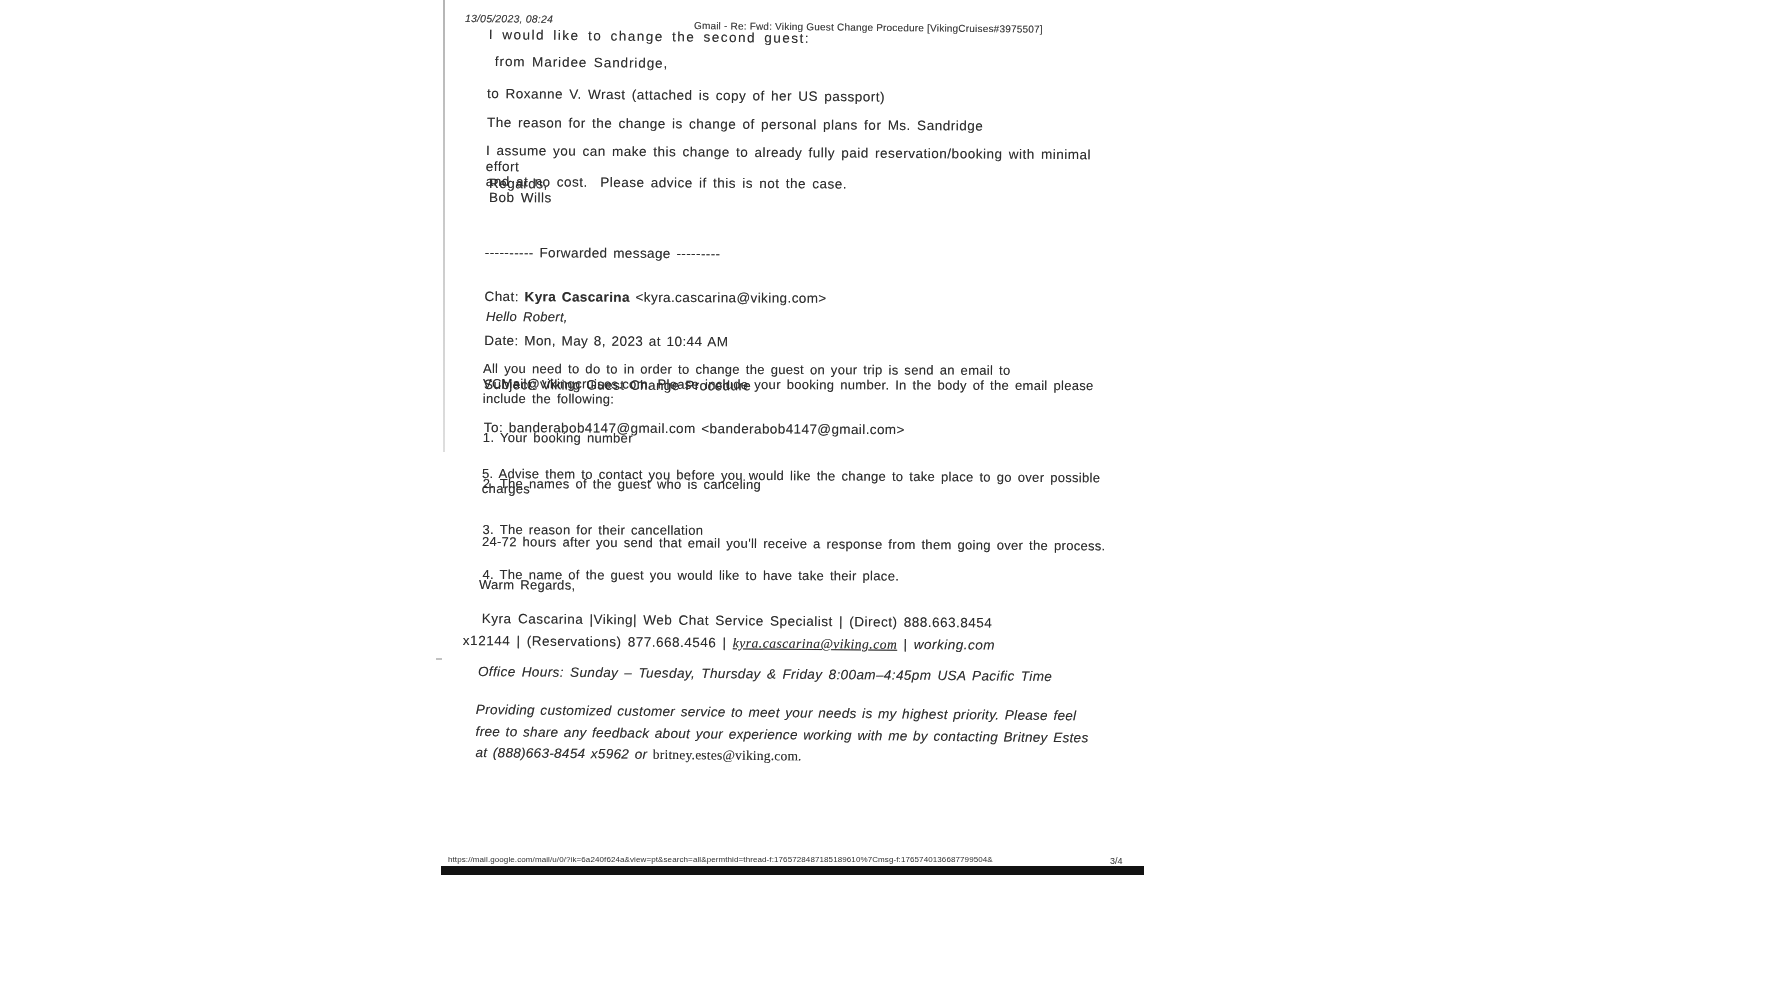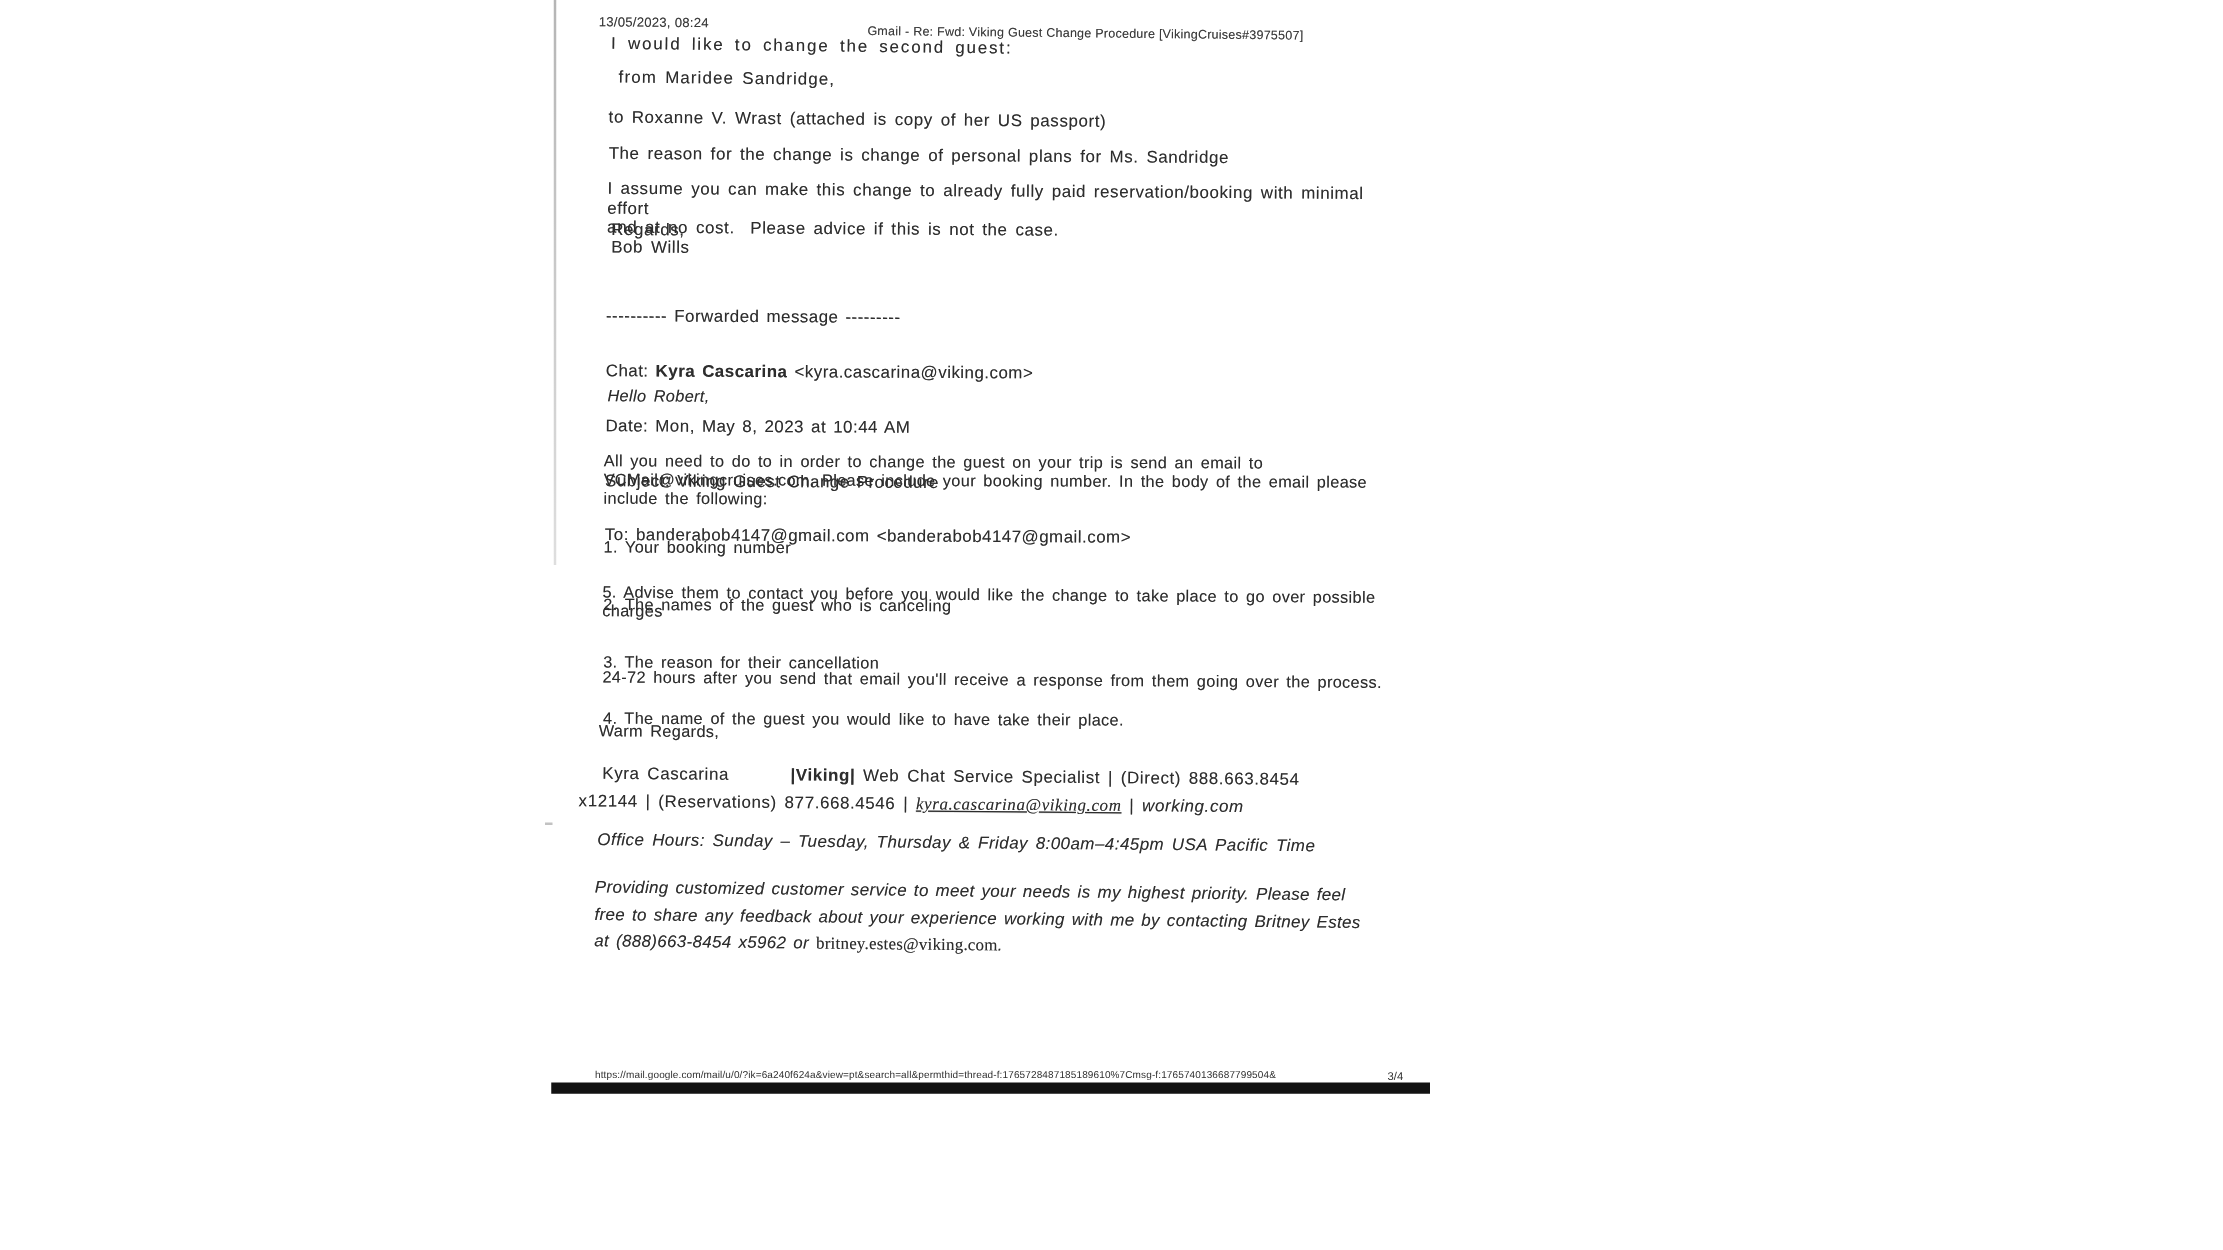--- a/index.html
+++ b/index.html
@@ -19,21 +19,21 @@
   .hdr { font-size:10.5px; color:#3a3a3a; letter-spacing:0.2px; }
   .hdr-title { font-size:10px; }
 
   .bob { font-size:13.5px; letter-spacing:0.5px; word-spacing:2px; line-height:15.5px; }
   .p1 { letter-spacing:1.5px; word-spacing:3px; }
   .fwd { font-size:13.5px; letter-spacing:0.4px; word-spacing:1.5px; line-height:14.6px; }
   .kyra { font-size:13px; letter-spacing:0.3px; word-spacing:2px; line-height:15.2px; }
   .list-item { display:block; }
   .sig { font-size:13.5px; letter-spacing:0.5px; word-spacing:2px; line-height:22px; }
   .ital { font-style:italic; }
-  .sig-brand { font-weight:bold;margin-left:43px; }
+  .sig-brand { font-weight:normal; }
   .from-name { font-weight:bold; }
   .email-link { font-family:"Liberation Serif", serif; font-style:italic; text-decoration:underline; color:#2d2d2d; }
   .serif-mail { font-family:"Liberation Serif", serif; font-style:normal; letter-spacing:0.2px; }
   .office { font-size:13.5px; letter-spacing:0.4px; word-spacing:2px; }
   .feedback { font-size:13.5px; letter-spacing:0.3px; word-spacing:1.5px; line-height:21.5px; }
   .footer-url { font-size:8px; color:#2f2f2f; letter-spacing:0.1px; text-decoration:none; }
   .footer-page { font-size:9px; color:#2f2f2f;margin-left:28px; }
 
   .r02 { transform:rotate(0.2deg); }
   .r03 { transform:rotate(0.3deg); }
@@ -42,21 +42,21 @@
   .r06 { transform:rotate(0.6deg); }
   .r07 { transform:rotate(0.7deg); }
 </style>
 </head>
 <body>
 
 <div class="scan-page"></div>
 <div class="scan-edge"></div>
 <div class="artifact-dash"></div>
 
-<div class="abs hdr soft r05" style="left:479px; top:12px;">13/05/2023, 08:24</div>
+<div class="abs hdr soft r05" style="left:465px; top:12px;font-style:italic;">13/05/2023, 08:24</div>
 <div class="abs hdr hdr-title soft r06" style="left:694px; top:20px;">Gmail - Re: Fwd: Viking Guest Change Procedure [VikingCruises#3975507]</div>
 
 <div class="abs bob p1 soft r07" style="left:489px; top:27px;">I would like to change the second guest:</div>
 <div class="abs bob soft r06" style="left:495px; top:54px; letter-spacing:0.9px;">from Maridee Sandridge,</div>
 <div class="abs bob soft r05" style="left:487px; top:86px;">to Roxanne V. Wrast (attached is copy of her US passport)</div>
 <div class="abs bob soft r04" style="left:487px; top:115px;">The reason for the change is change of personal plans for Ms. Sandridge</div>
 <div class="abs bob soft r04" style="left:486px; top:143px; width:630px;">I assume you can make this change to already fully paid reservation/booking with minimal effort
 and at no cost.  Please advice if this is not the case.</div>
 <div class="abs bob soft r03" style="left:489px; top:176px;">Regards,</div>
 <div class="abs bob soft r03" style="left:489px; top:190px;">Bob Wills</div>
@@ -86,16 +86,16 @@
 
 <div class="abs sig soft r05" style="left:482px; top:608px;"><span>Kyra Cascarina </span><span class="sig-brand">|Viking|</span><span> Web Chat Service Specialist | (Direct) 888.663.8454</span></div>
 <div class="abs sig soft r05" style="left:463px; top:630px;"><span>x12144 | (Reservations) 877.668.4546 | </span><a href="#" class="email-link">kyra.cascarina@viking.com</a><span> | </span><span class="ital">working.com</span></div>
 
 <div class="abs office ital soft r05" style="left:478px; top:664px;">Office Hours: Sunday – Tuesday, Thursday &amp; Friday 8:00am–4:45pm USA Pacific Time</div>
 
 <div class="abs feedback ital soft r06" style="left:476px; top:699px; width:640px;"><span>Providing customized customer service to meet your needs is my highest priority. Please feel
 free to share any feedback about your experience working with me by contacting Britney Estes
 at (888)663-8454 x5962 or </span><span class="serif-mail">britney.estes@viking.com</span><span>.</span></div>
 
-<a href="#" class="abs footer-url" style="left:476px; top:855px;">https://mail.google.com/mail/u/0/?ik=6a240f624a&amp;view=pt&amp;search=all&amp;permthid=thread-f:1765728487185189610%7Cmsg-f:1765740136687799504&amp;</a>
+<a href="#" class="abs footer-url" style="left:448px; top:855px;">https://mail.google.com/mail/u/0/?ik=6a240f624a&amp;view=pt&amp;search=all&amp;permthid=thread-f:1765728487185189610%7Cmsg-f:1765740136687799504&amp;</a>
 <div class="abs footer-page" style="left:1082px; top:856px;">3/4</div>
 
 <div class="bottom-bar"></div>
 
 </body></html>

